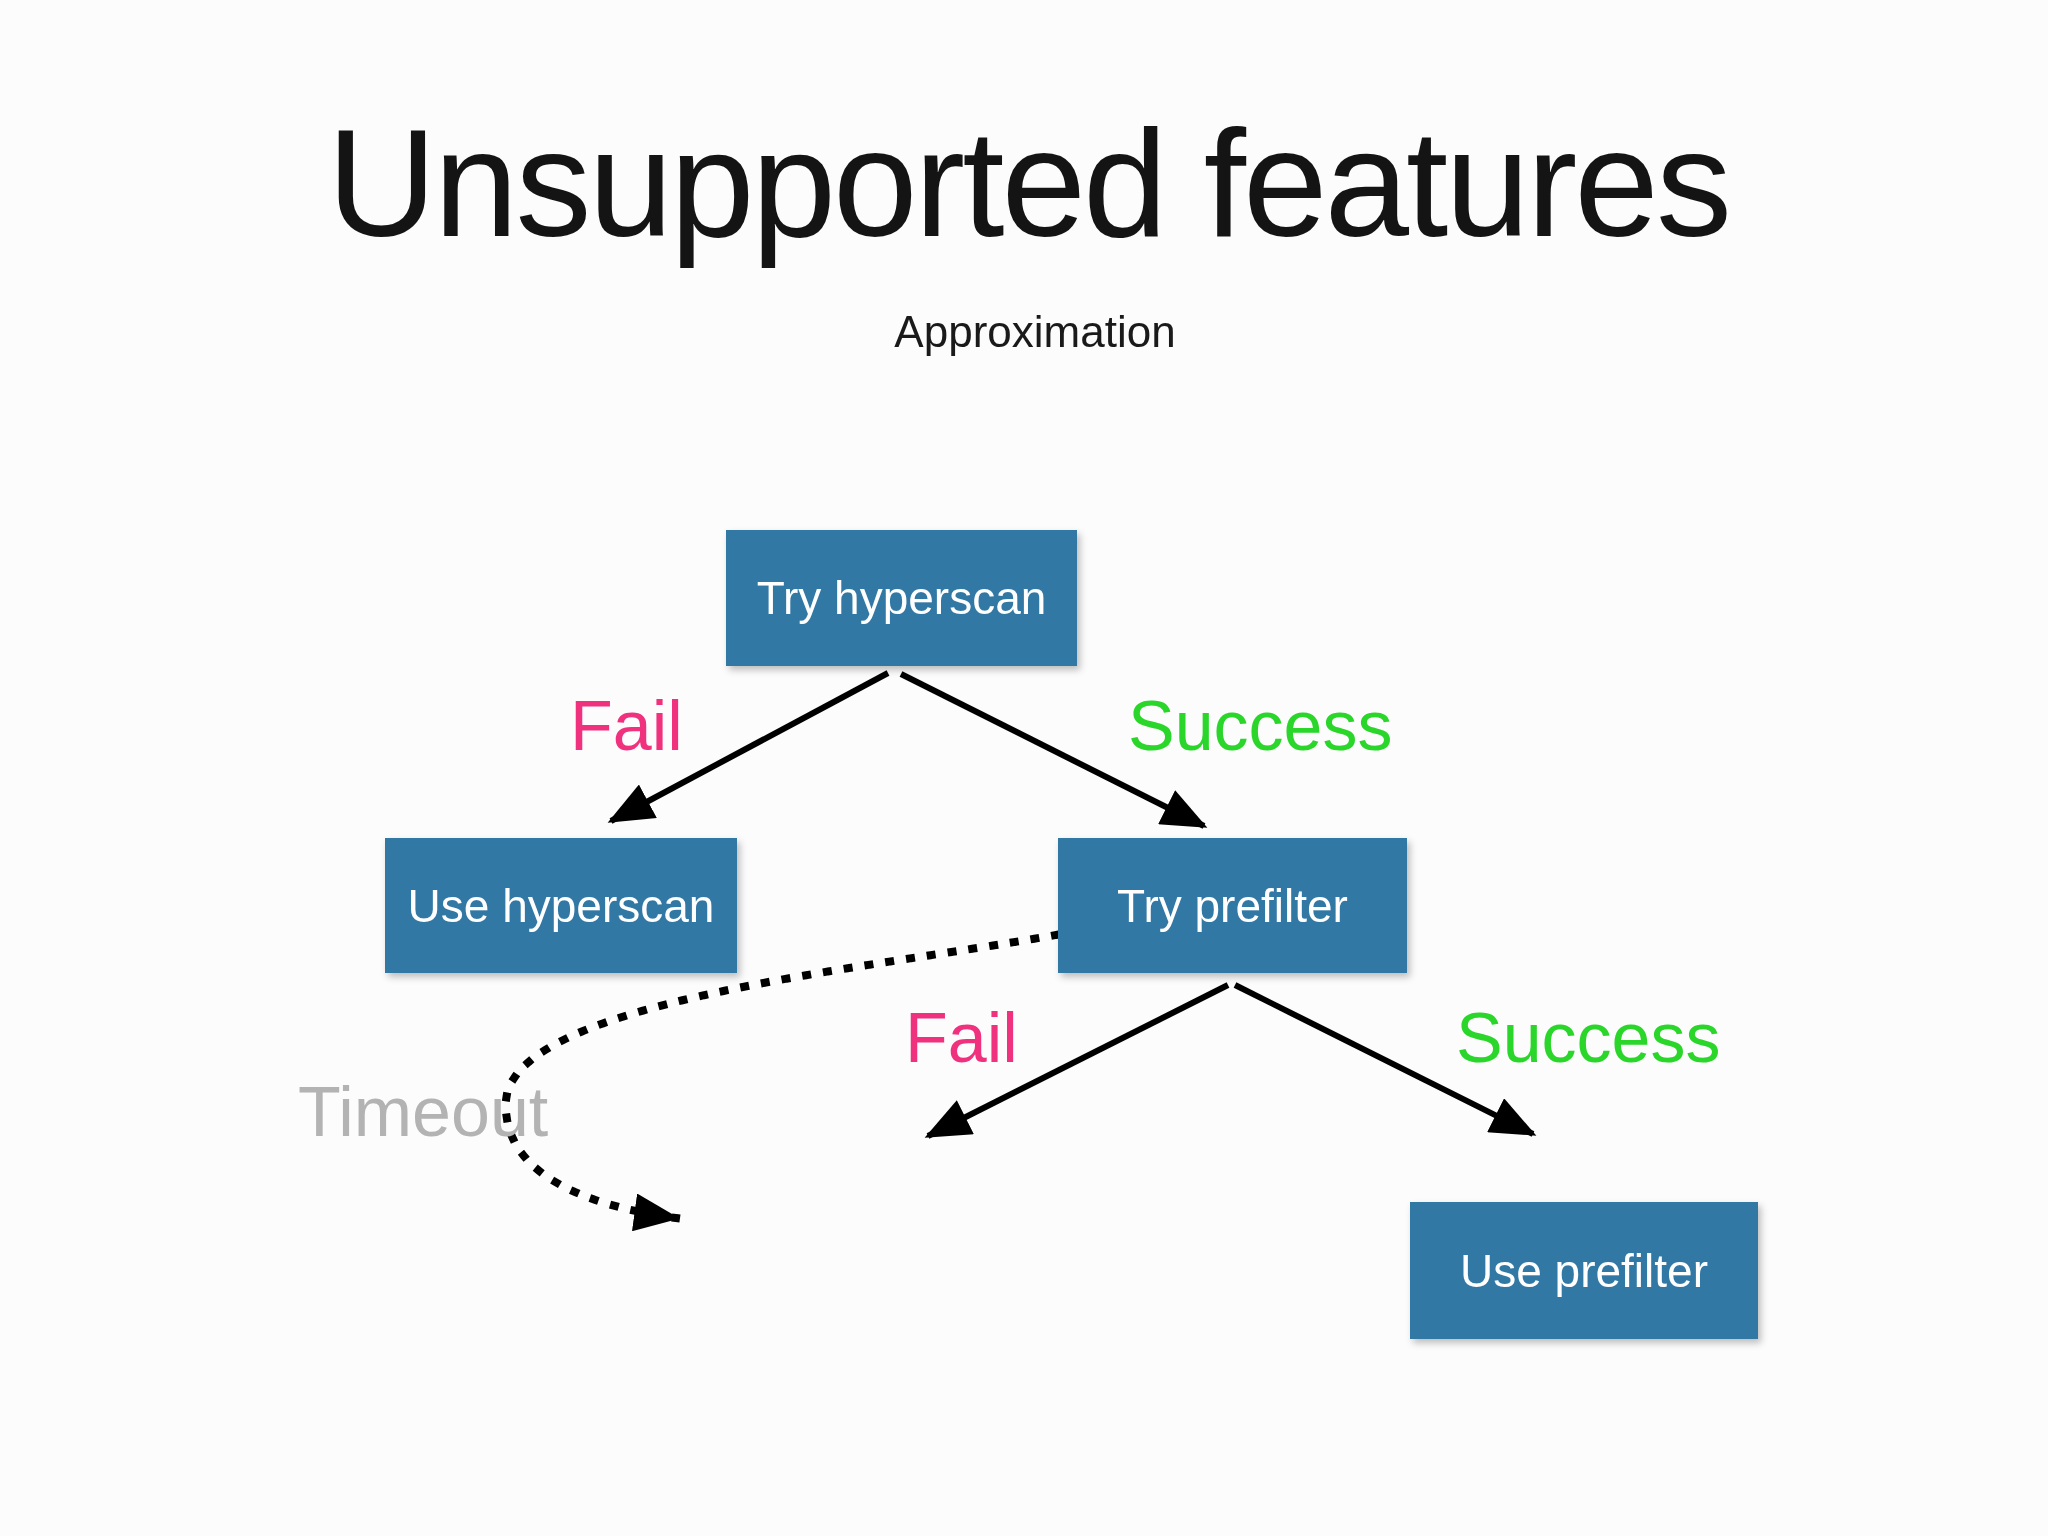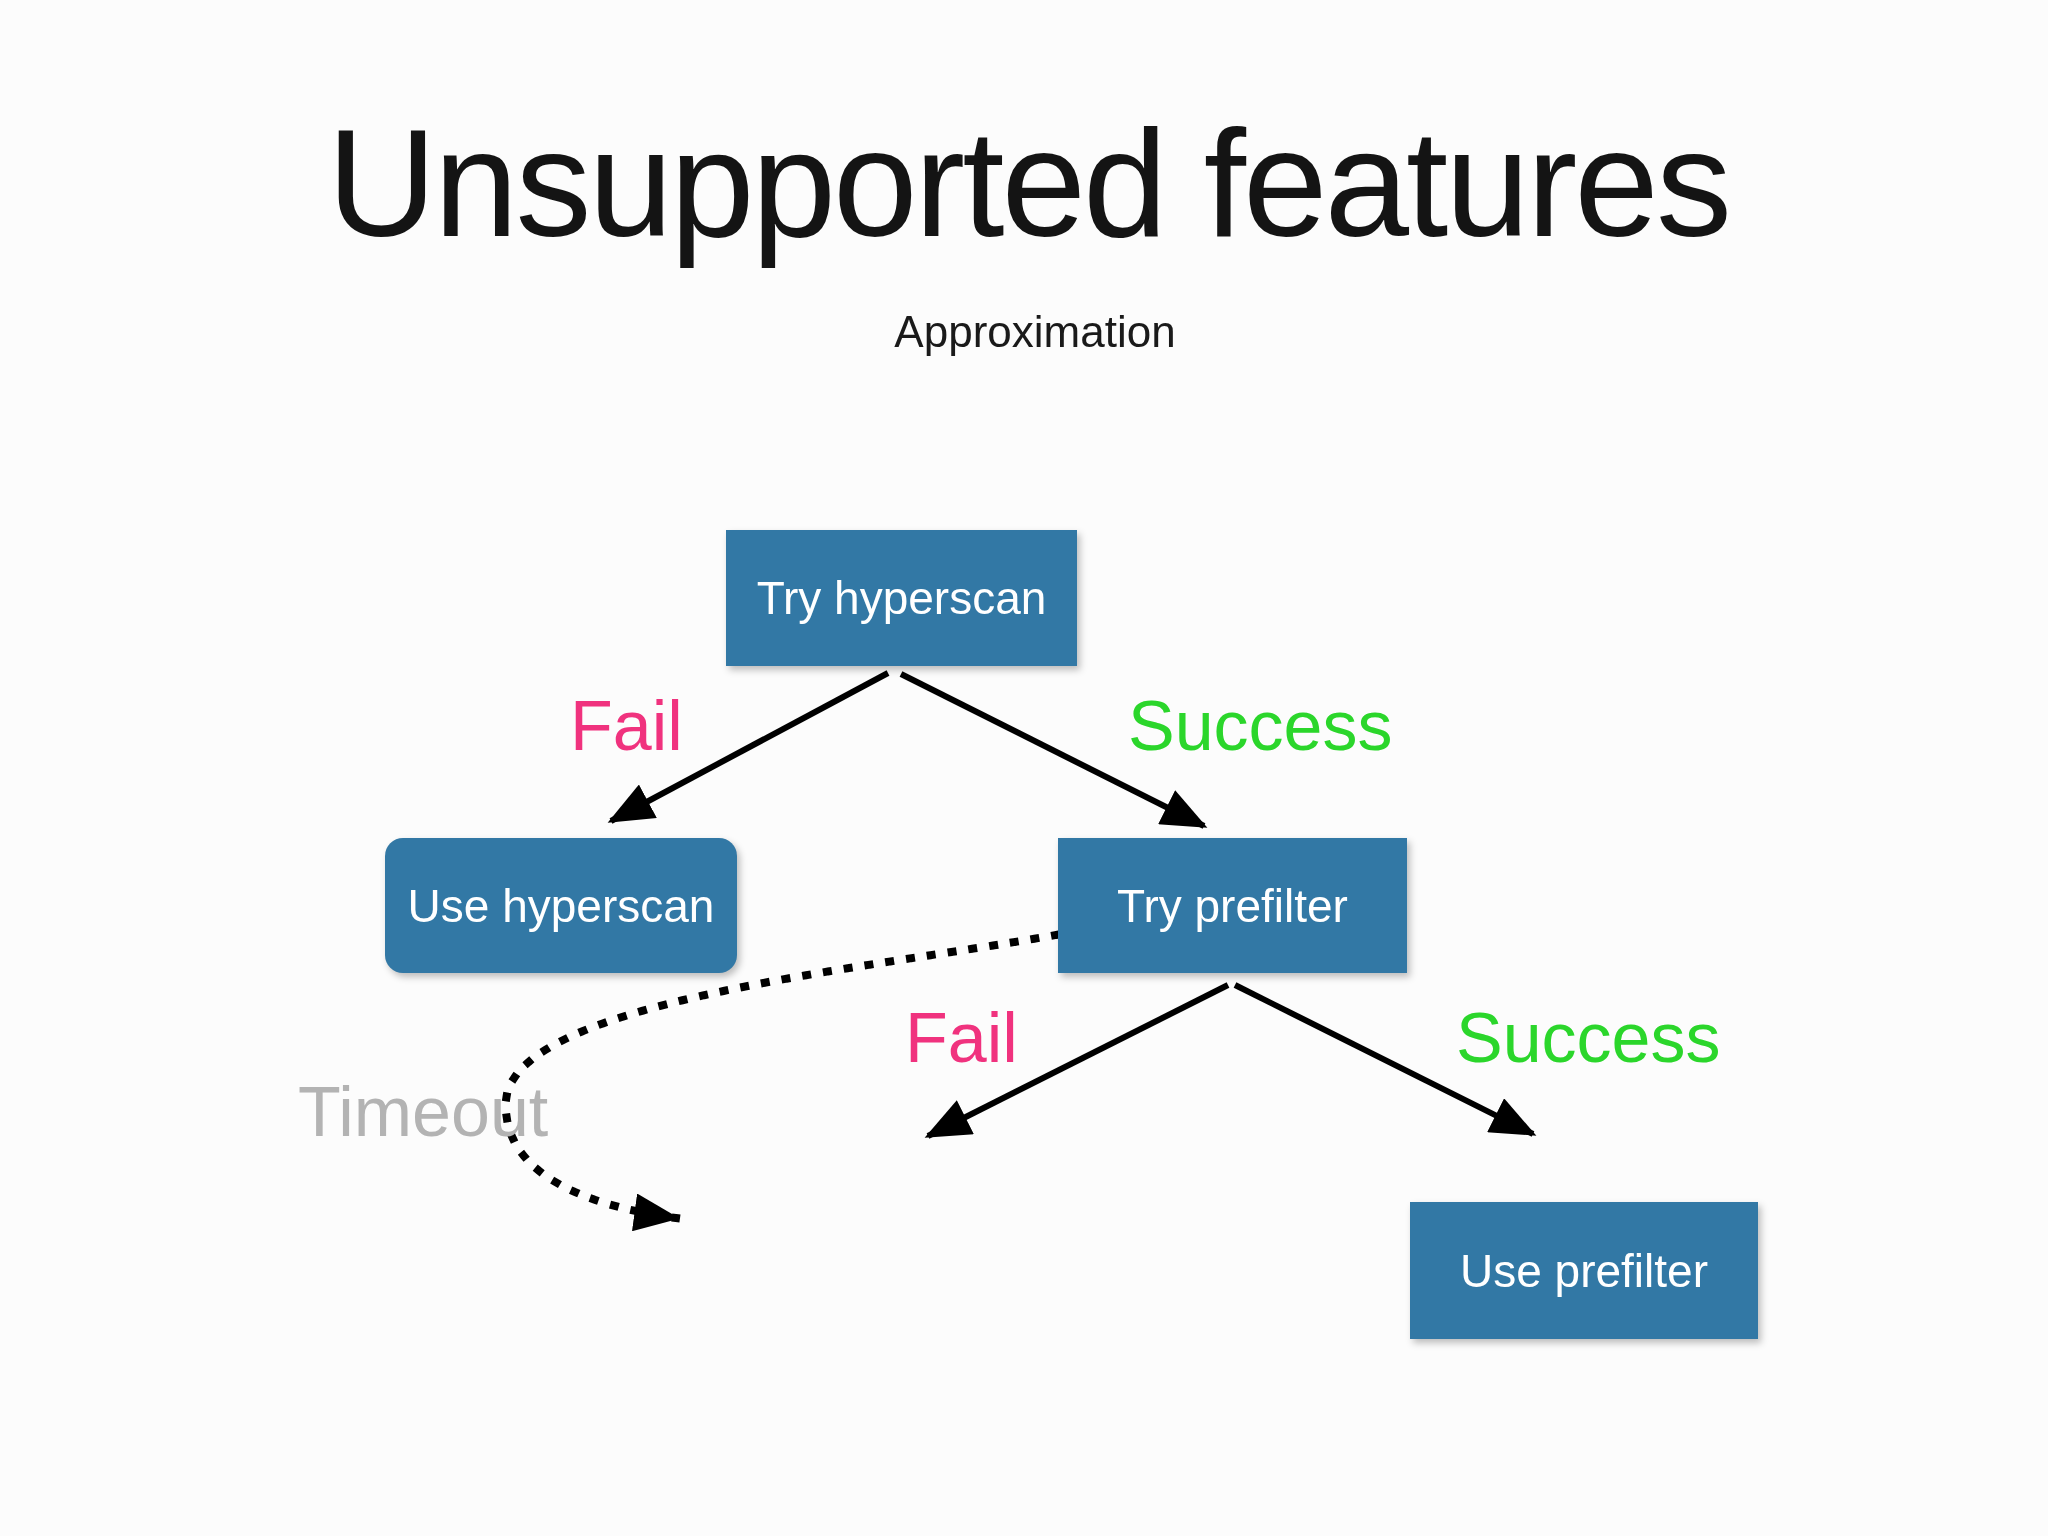--- a/index.html
+++ b/index.html
@@ -49,21 +49,21 @@
   .arrowhead{fill:var(--arrow);}
   .node{
     position:absolute;
     background:var(--node-fill);
     color:var(--node-text);
     display:flex;align-items:center;justify-content:center;
     font-size:46px;
     box-shadow:3px 4px 7px rgba(0,0,0,0.25);
   }
   #n-try-hyperscan{left:726px;top:530px;width:351px;height:136px;}
-  #n-use-hyperscan{left:385px;top:838px;width:352px;height:135px;border-radius:18px;}
+  #n-use-hyperscan{left:385px;top:838px;width:352px;height:135px;}
   #n-try-prefilter{left:1058px;top:838px;width:349px;height:135px;justify-content:center;}
   #n-use-pcre{left:710px;top:1145px;width:350px;height:137px;}
   #n-use-prefilter{left:1410px;top:1202px;width:348px;height:137px;}
   .edge-label{
     position:absolute;
     font-size:70px;font-weight:400;
     white-space:nowrap;
   }
   .fail{color:var(--fail);}
   .success{color:var(--success);margin-left:41px;}

